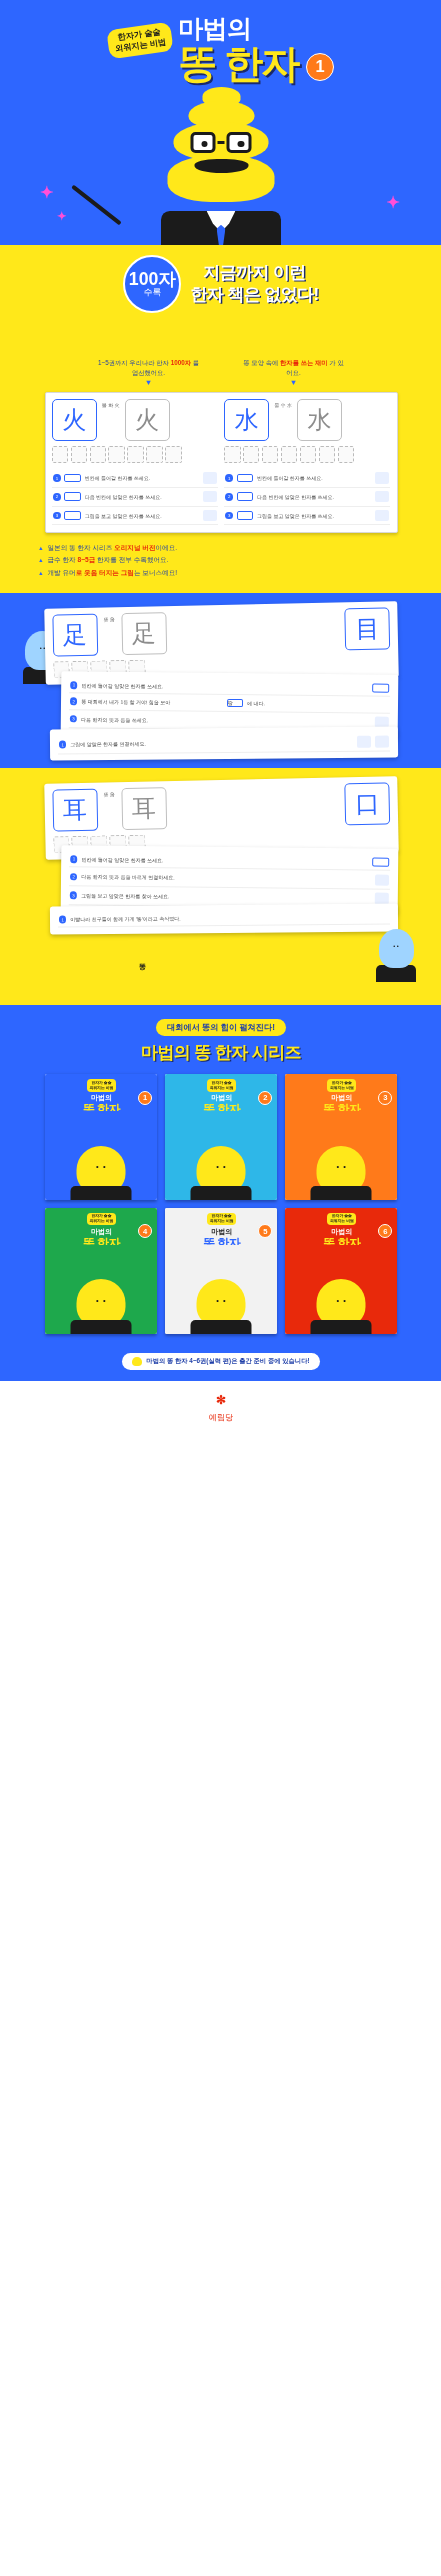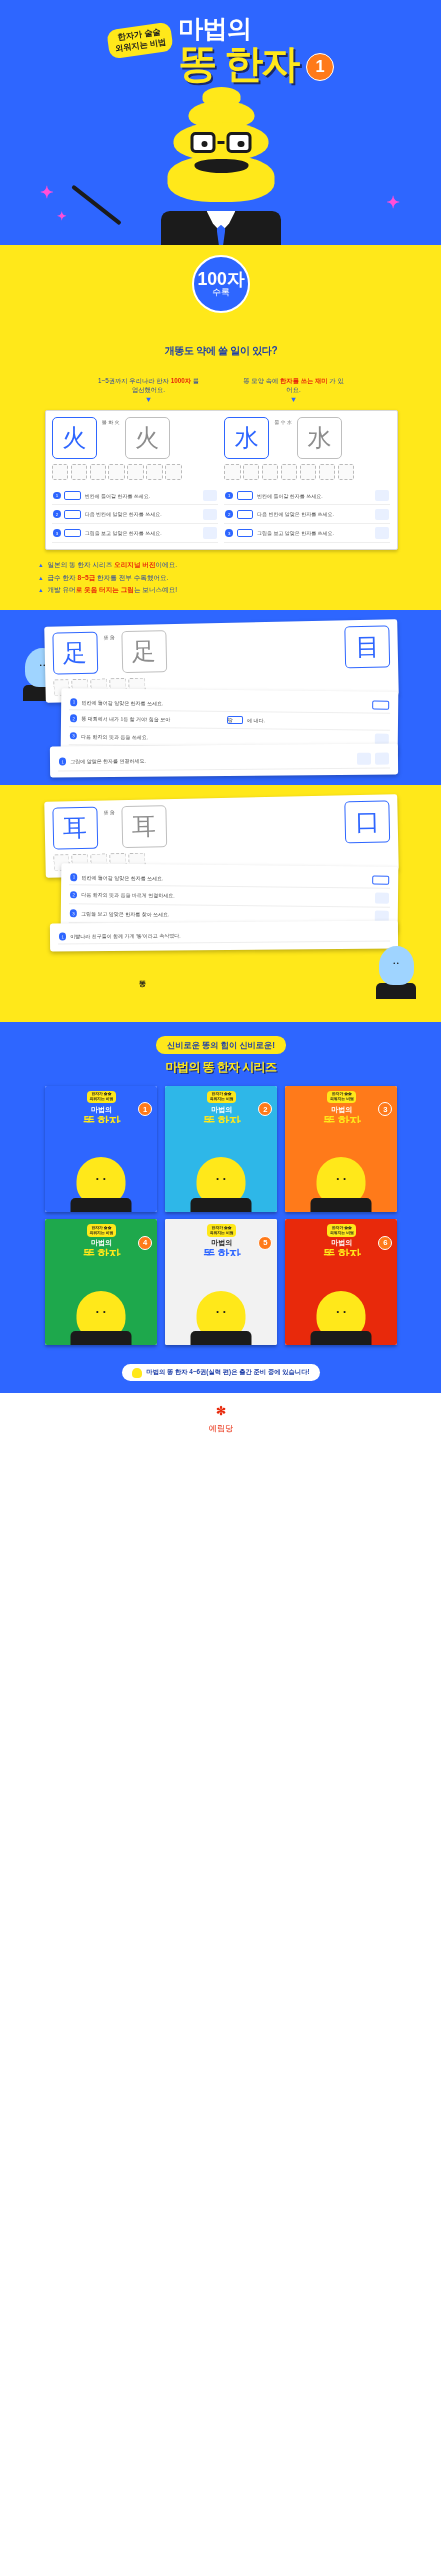--- a/index.html
+++ b/index.html
@@ -300,21 +300,21 @@
 
   
   .series { background: #2e66ff; padding: 14px 0 11.4px; text-align: center; }
   .series-sub {
     display: inline-block;
     background: #ffe81a; color: #1f3fa8;
     font-size: 8.2px; font-weight: bold;
     padding: 3.2px 11.4px; border-radius: 8.8px;
   }
   .series-title {
-    color: #ffe81a; font-size: 12px; font-weight: bold;
+    color: #ffe81a; font-size: 17px; font-weight: bold;
     margin-top: 5px; letter-spacing: -0.6px;
     text-shadow: 1.3px 1.3px 0 #1b2a6b;
   }
   .grid {
     width: 353px; margin: 10px auto 0;
     display: grid; grid-template-columns: repeat(3, 1fr);
     gap: 7.6px;
   }
   .bookcard {
     background: #ffffff; border-radius: 1.9px;
@@ -414,25 +414,28 @@
         <div class="tie"></div>
       </div>
       <div class="wand"></div>
     </div>
 
     <div class="hero-band">
       <div class="count-circle">
         <div class="n">100자</div>
         <div class="s">수록</div>
       </div>
+      <div class="band-text">
+        <div>지금까지 이런</div>
+        <div>한자 책은 없었다!</div>
+      </div>
     </div>
   </section>
 
   <section class="intro">
-    <p>개똥도 약에 쓸 일이 있다?</p>
   </section>
 
   <section class="samples">
     <div class="callouts">
       <div class="callout">
         <span>1~5권까지 우리나라 한자</span>
         <span class="hl">1000자</span>
         <span>를 엄선했어요.</span>
         <span class="arrow">▼</span>
       </div>
@@ -641,21 +644,21 @@
         <div class="mm-body">
             <div class="mm-face">• •</div>
           </div>
         <div class="mm-suit"></div>
       </div>
       <div class="poop-word" style="left:139px; top:29px;">똥</div>
     </div>
   </section>
 
   <section class="series">
-    <div class="series-sub">신비로운 똥의 힘이 신비로운!</div>
+    <div class="series-sub">대회에서 똥의 힘이 펼쳐진다!</div>
     <div class="series-title">마법의 똥 한자 시리즈</div>
 
     <div class="grid">
       <div class="bookcard">
         <div class="bk-top" style="background:#2e66ff">
           <div class="bk-ribbon">한자가 술술
 외워지는 비법</div>
           <div class="bk-t1">마법의</div>
           <div class="bk-t2">똥 한자</div>
           <div class="bk-num">1</div>

